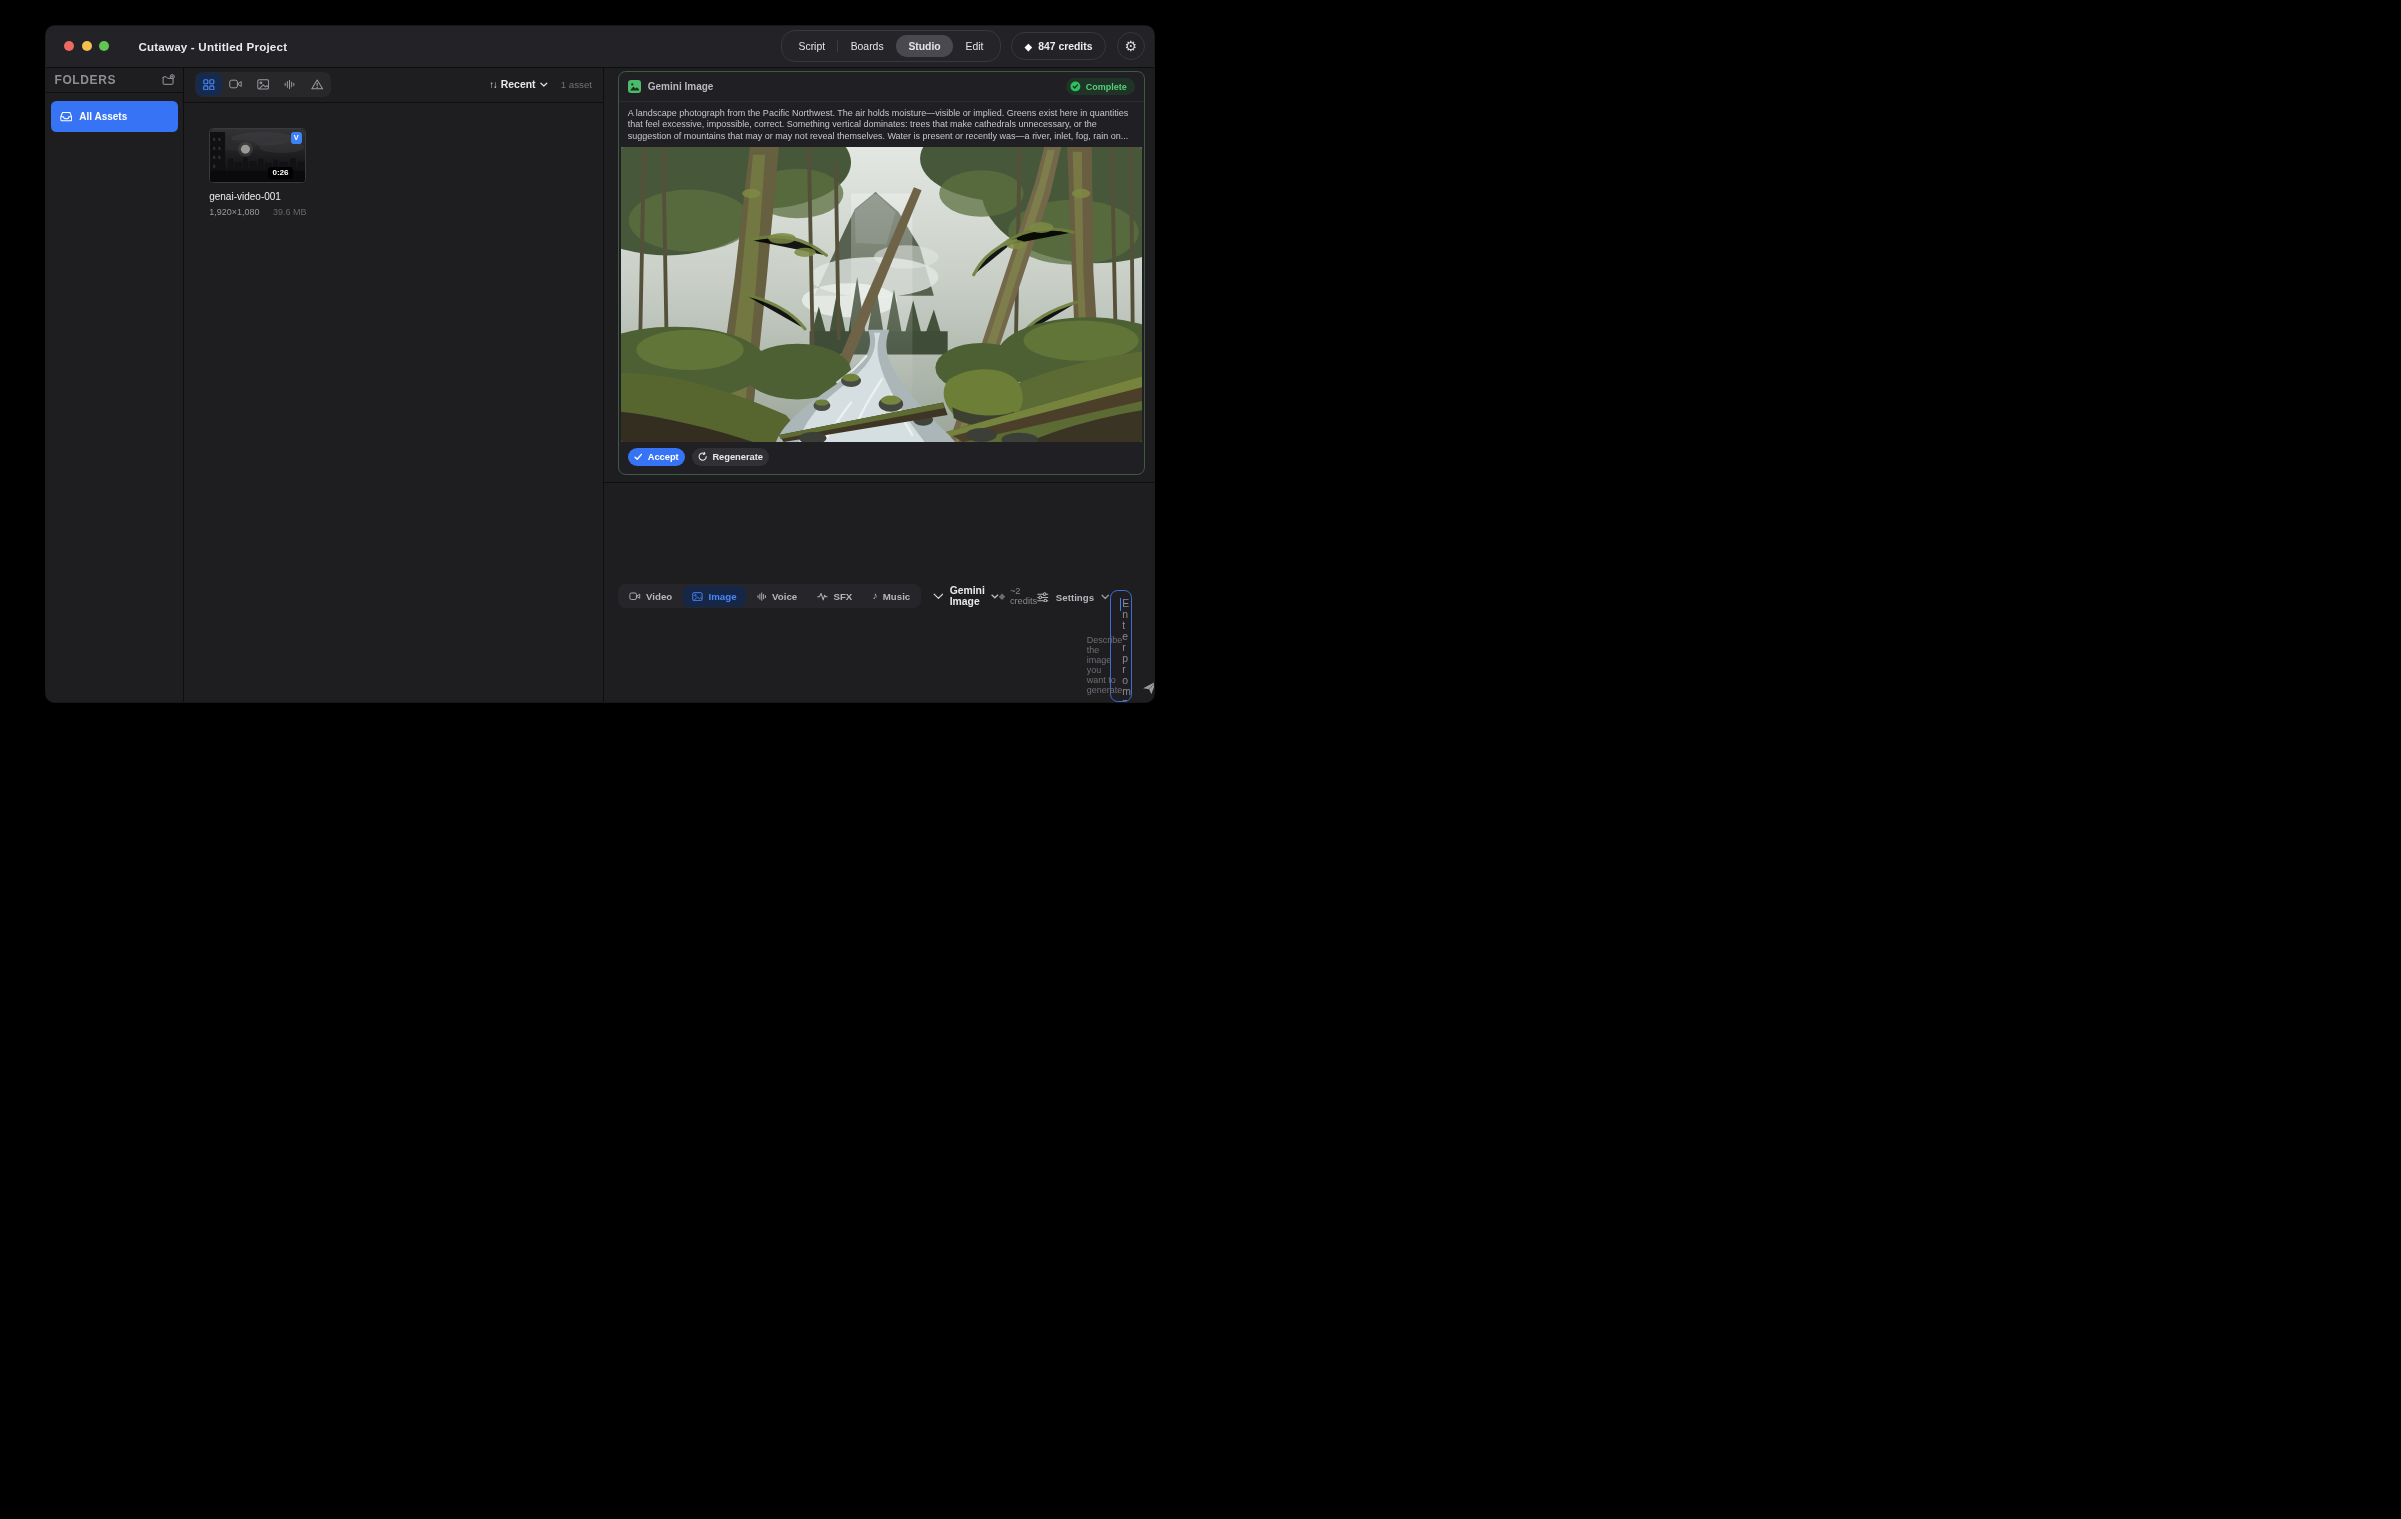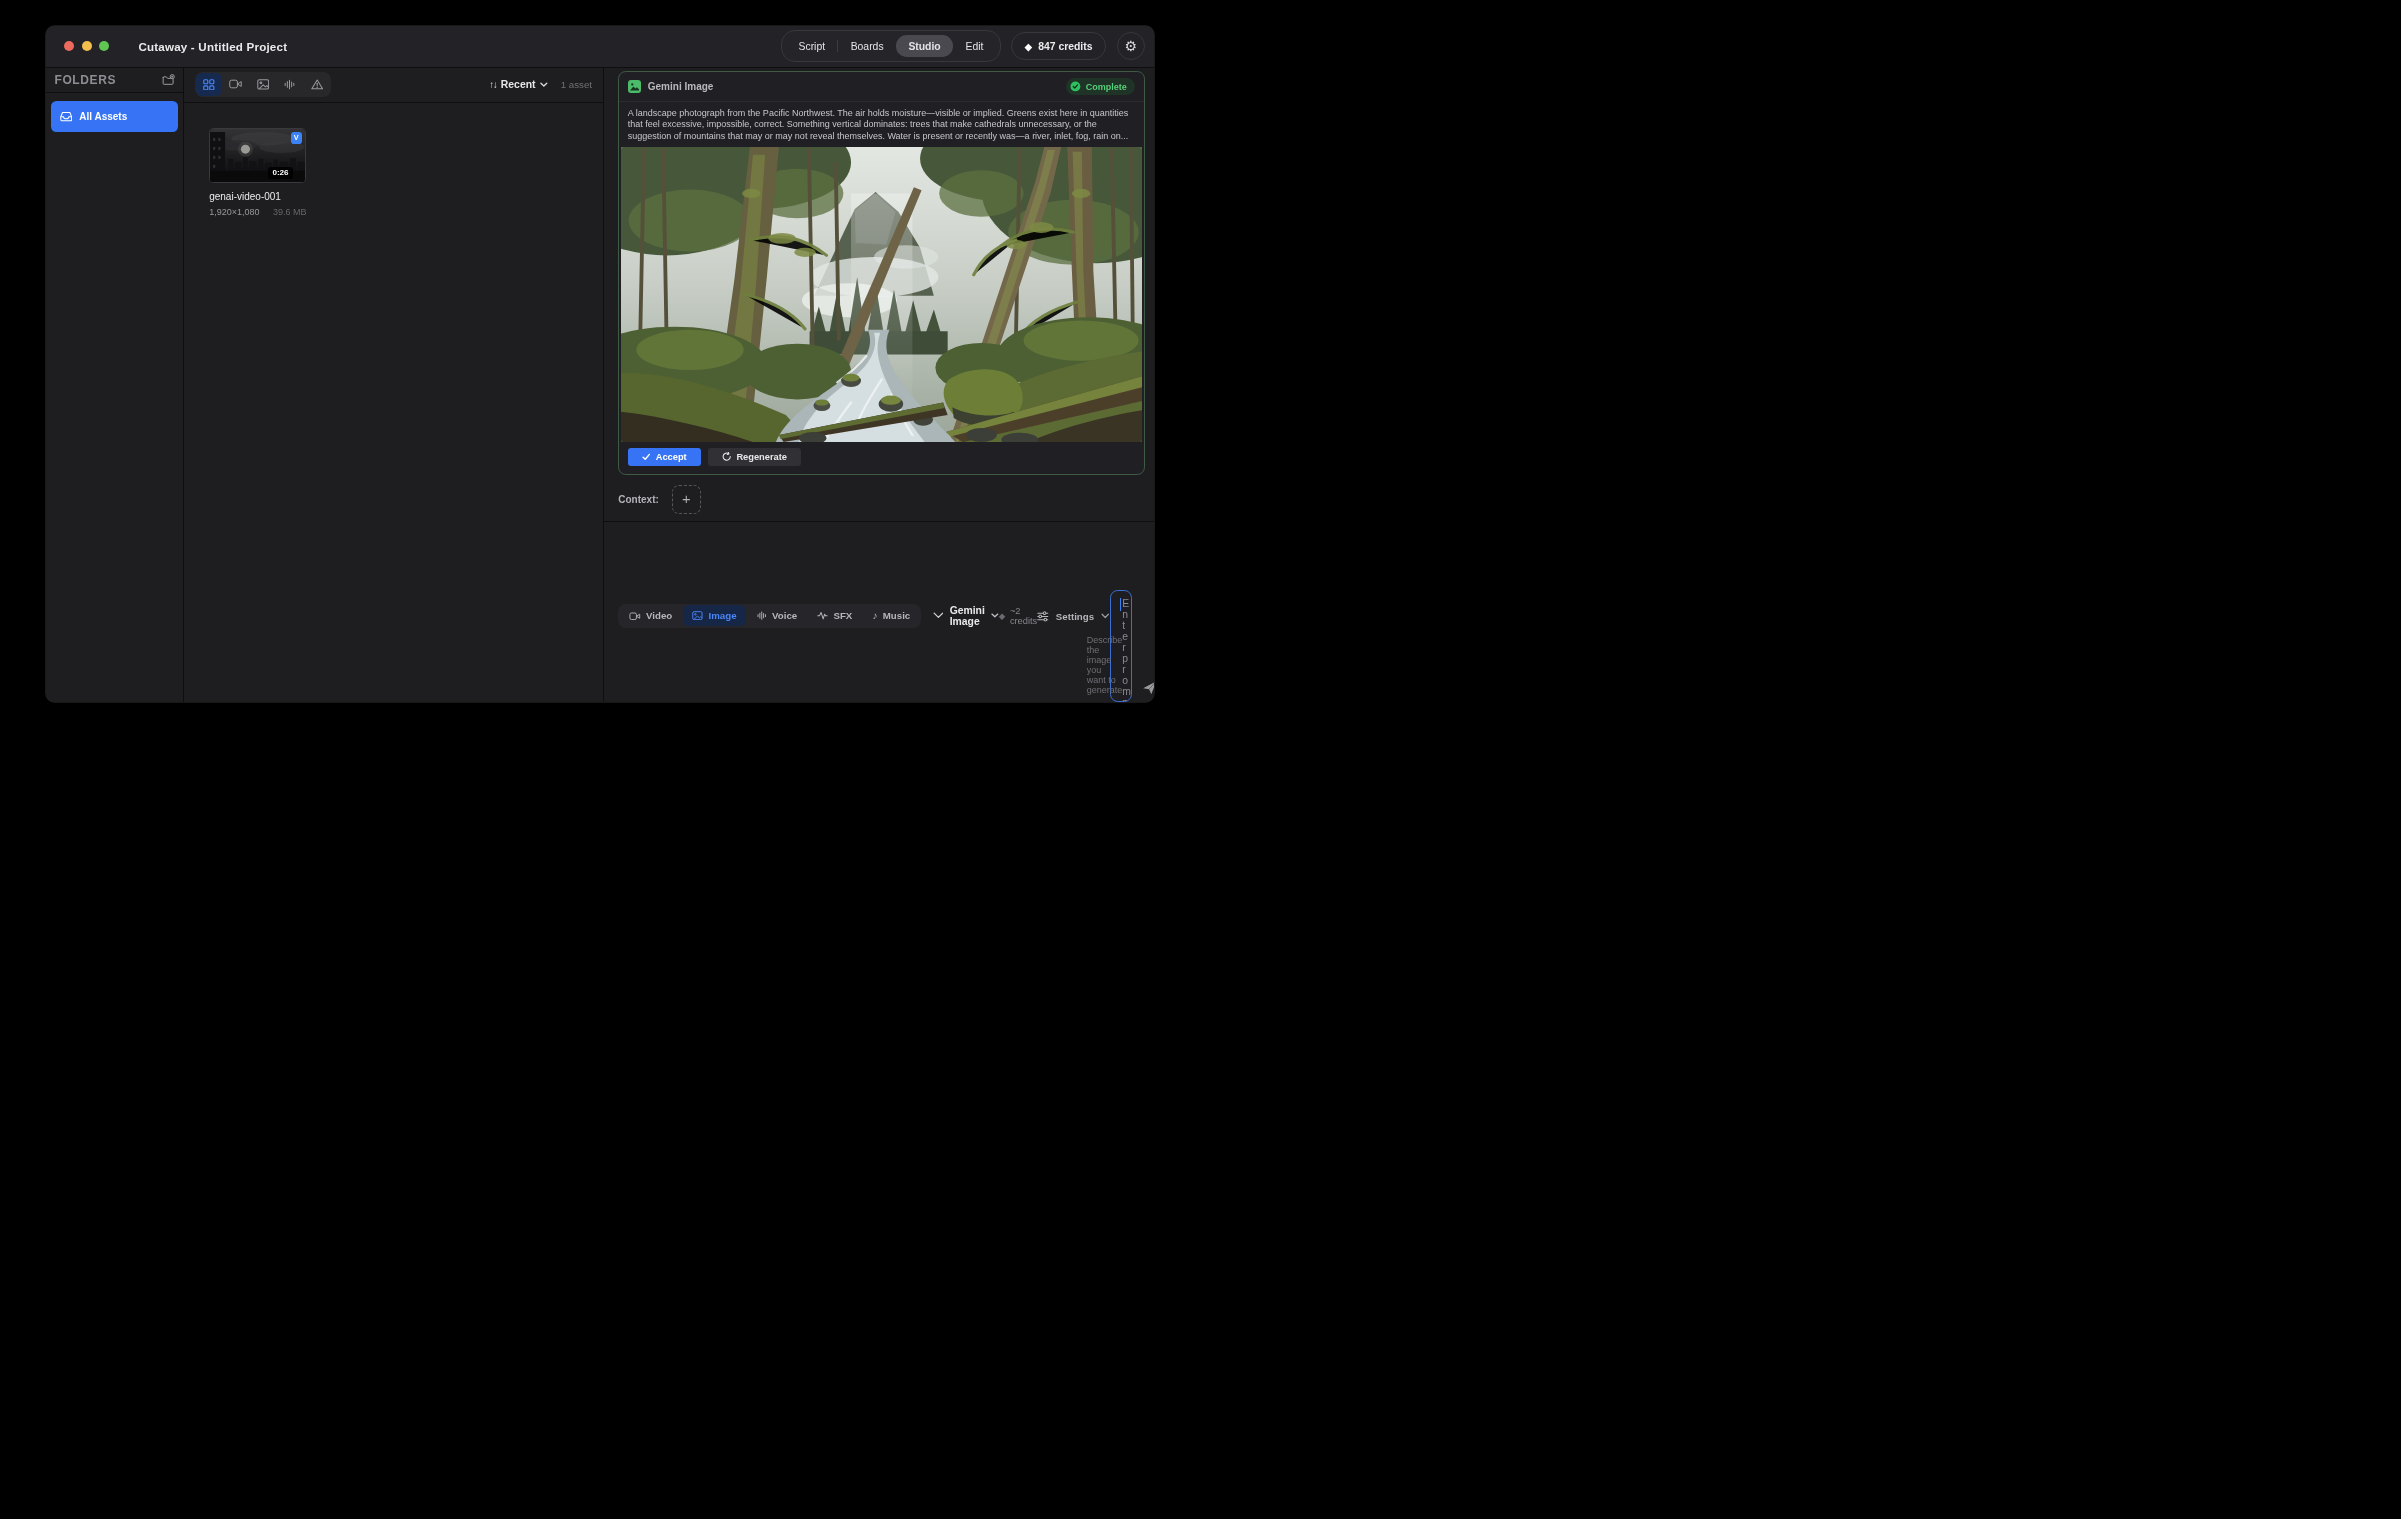--- a/index.html
+++ b/index.html
@@ -107,21 +107,21 @@
   .gen-title { font-size:10px; font-weight:600; color:#b8b8bd; }
   .status-badge {
     margin-left:auto; display:flex; align-items:center; gap:4.6px;
     background:#1f3326; border-radius:773px; padding:3.1px 8.5px 3.1px 4.6px;
     color:#55d078; font-size:9px; font-weight:600;
   }
   .gen-desc { padding:5.4px 8.5px 4.6px; font-size:9px; line-height:11.5px; color:#c7c7ca; }
   .gen-image { margin:0 1.5px; height:295px; border-radius:2.3px; overflow:hidden; }
   .gen-image svg { display:block; width:100%; height:100%; }
   .gen-footer { display:flex; gap:7px; padding:6.2px 8.5px 7.7px; }
-  .btn { display:flex; align-items:center; gap:5.4px; height:18px; padding:0 14px; border-radius:3px; font-size:9.3px; font-weight:bold; border:none; }
+  .btn { display:flex; align-items:center; gap:5.4px; height:18px; padding:0 6px; border-radius:9px; font-size:9.3px; font-weight:bold; border:none; }
   .btn-accept { background:#3674f5; color:#fff; }
   .btn-regen { background:#303035; color:#e8e8ea; font-weight:600; }
   .context-row { display:flex; align-items:center; gap:13px; margin:10px 0 0 14.7px; }
   .context-label { font-size:10px; font-weight:600; color:#b3b3b8; }
   .context-add {
     width:29px; height:29px; border-radius:7px; border:1.2px dashed #55555b;
     background:none; color:#b0b0b5; font-size:14.7px; font-weight:300;
     display:grid; place-items:center; line-height:1;
   }
   .panel-divider { height:0.8px; background:#0e0e10; margin-top:7px; }
@@ -493,26 +493,20 @@
               <svg class="ic" width="9.3" height="9.3" viewBox="0 0 12 12" fill="none" stroke="#e8e8ea" stroke-width="1.4" stroke-linecap="round">
                 <path d="M10.6,6 A4.6,4.6 0 1 1 8.6,2.2"></path>
                   <path d="M8.2,0.6 L8.8,2.6 L6.8,3.2" stroke-linejoin="round"></path>
               </svg>
             </span>
             <span>Regenerate</span>
           </button>
         </div>
       </div>
 
-      <div class="context-row">
-        <span class="context-label">Context:</span>
-        <button class="context-add">
-          <span>+</span>
-        </button>
-      </div>
 
       <div class="panel-divider"></div>
 
       <div class="composer">
         <div class="tabs-row">
           <div class="tab-group">
             <div class="tab">
               <span>
                 <svg class="ic" width="11.6" height="8.5" viewBox="0 0 17 13" fill="none" stroke="currentColor" stroke-width="1.4" stroke-linejoin="round">
                   <rect x="1" y="1.5" width="10" height="10" rx="2.4"></rect>

